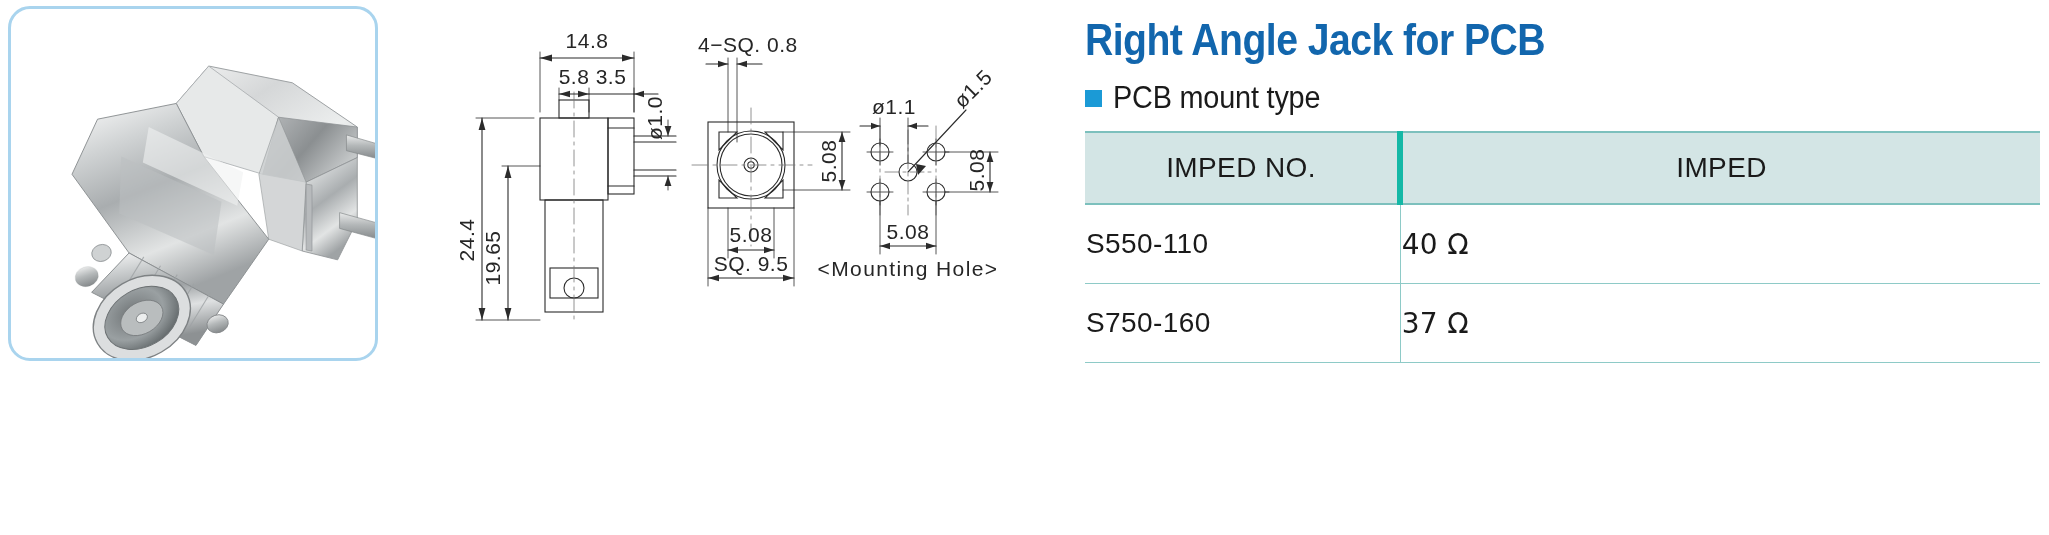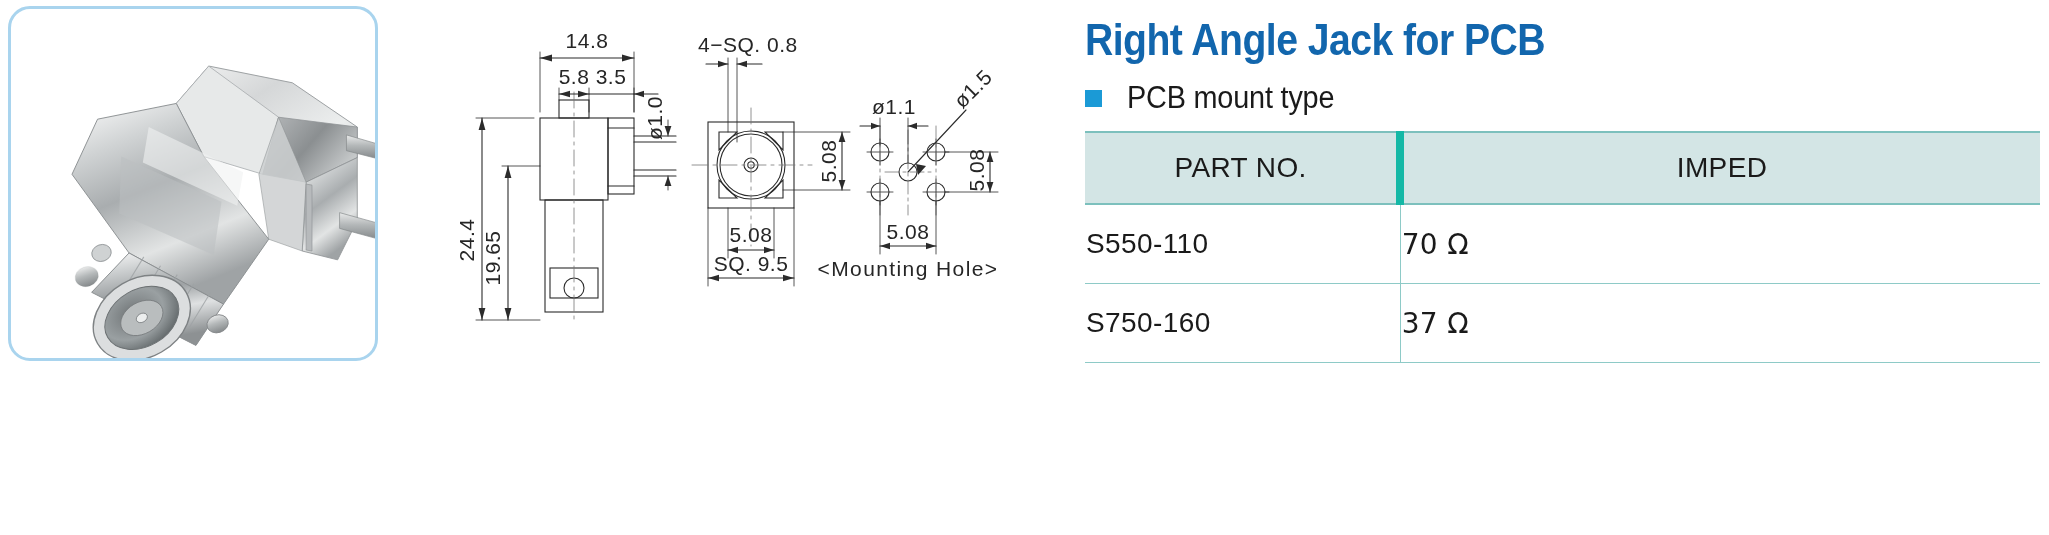--- a/index.html
+++ b/index.html
@@ -37,41 +37,41 @@
   #info{
     position:absolute;left:1085px;top:8px;width:955px;height:420px;
   }
   #title{
     position:absolute;left:0;top:7px;
     font-size:44px;font-weight:bold;color:#1266ad;
     letter-spacing:-0.6px;white-space:nowrap;
     transform:scaleX(.89);transform-origin:left top;
   }
   #subtitle-row{
-    position:absolute;left:0;top:72px;display:flex;align-items:center;gap:25px;
+    position:absolute;left:0;top:72px;display:flex;align-items:center;gap:11px;
   }
   #bullet-square{width:17px;height:17px;background:#1b9ad6;flex:0 0 auto;}
   #subtitle{
     font-size:31px;color:#1a1a1a;letter-spacing:-0.2px;white-space:nowrap;
     transform:scaleX(.93);transform-origin:left center;
   }
 
   #spec-table{
     position:absolute;left:0;top:123px;width:955px;
     border-collapse:collapse;table-layout:fixed;
   }
   #spec-table col.c1{width:33%;}
   #spec-table col.c2{width:67%;}
   #spec-table th{
     background:#d3e5e5;color:#1a1a1a;font-weight:normal;
     font-size:28px;height:68px;text-align:center;
     border-top:2px solid #7cc0bd;border-bottom:2px solid #7cc0bd;
     letter-spacing:.4px;
   }
-  #spec-table th.split{border-left:8px solid #14b8a6;margin-left:48px;}
+  #spec-table th.split{border-left:6px solid #14b8a6;margin-left:48px;}
   #spec-table td{
     font-size:28px;color:#1a1a1a;height:76px;
     border-bottom:1.6px solid #8ecac7;letter-spacing:.4px;
   }
   #spec-table td.split{border-left:1.6px solid #8ecac7;}
   .omega{font-family:"DejaVu Sans", sans-serif;}
 </style>
 </head>
 <body>
 
@@ -322,28 +322,28 @@
       <span id="subtitle">PCB mount type</span>
     </div>
 
     <table id="spec-table">
       <colgroup>
           <col class="c1">
           <col class="c2">
         </colgroup>
       <thead>
         <tr>
-          <th>PART NO.</th>
+          <th>IMPED NO.</th>
           <th class="split">IMPED</th>
         </tr>
       </thead>
       <tbody>
         <tr>
           <td>S550-110</td>
-          <td class="split omega">70 Ω</td>
+          <td class="split omega">40 Ω</td>
         </tr>
         <tr>
           <td>S750-160</td>
           <td class="split omega">37 Ω</td>
         </tr>
       </tbody>
     </table>
   </div>
 
 </div>

